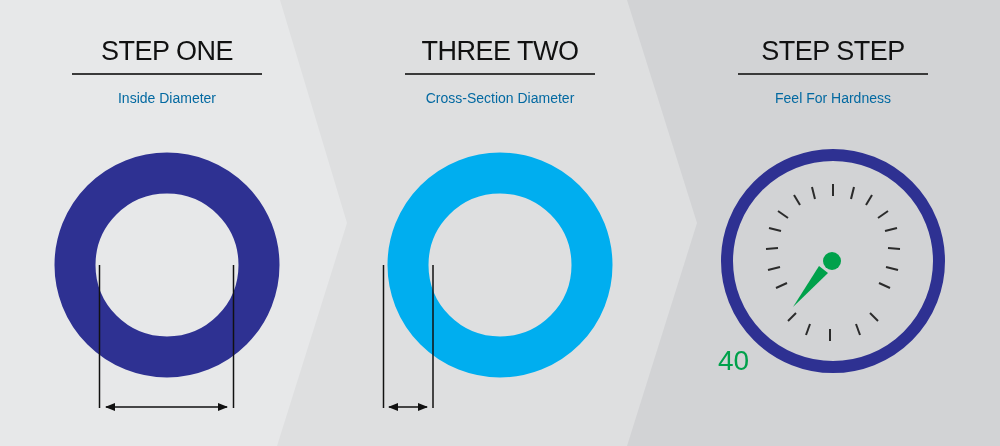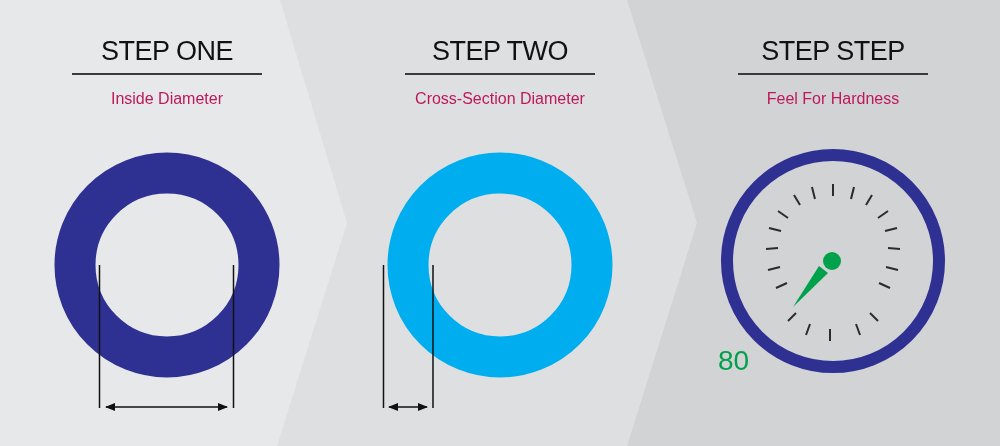--- a/index.html
+++ b/index.html
@@ -2,42 +2,42 @@
 <html><head>
 <meta charset="utf-8">
 <style>
   html,body{margin:0;padding:0;}
   body{width:1000px;height:446px;overflow:hidden;background:#e7e8e9;font-family:"Liberation Sans",sans-serif;}
   .stage{position:relative;width:820px;height:446px;}
   .bg{position:absolute;left:0;top:0;}
   .step{position:absolute;top:0;width:260px;text-align:center;}
   .step-title{position:absolute;top:36px;left:0;width:100%;font-size:27px;color:#111;letter-spacing:-0.5px;}
   .step-rule{position:absolute;top:73px;height:2px;background:#3a3a3a;}
-  .step-sub{position:absolute;top:90px;left:0;width:100%;font-size:16px;color:#be185d;}
+  .step-sub{position:absolute;top:90px;left:0;width:100%;font-size:14px;color:#0369a1;}
   .art{position:absolute;left:0;top:0;}
 </style>
 </head>
 <body>
 
 <div class="stage">
 
   <svg class="bg" width="1000" height="446" viewBox="0 0 1000 446">
     <rect x="0" y="0" width="1000" height="446" fill="#e7e8e9"></rect>
     <polygon points="280,0 1000,0 1000,446 277,446 347,223" fill="#dedfe0"></polygon>
     <polygon points="627,0 1000,0 1000,446 627,446 697,223" fill="#d2d3d5"></polygon>
   </svg>
 
   <div class="step" style="left:37px;">
     <div class="step-title">STEP ONE</div>
     <div class="step-rule" style="left:35px;width:190px;"></div>
     <div class="step-sub">Inside Diameter</div>
   </div>
 
   <div class="step" style="left:370px;">
-    <div class="step-title">STEP TWO</div>
+    <div class="step-title">THREE TWO</div>
     <div class="step-rule" style="left:35px;width:190px;"></div>
     <div class="step-sub">Cross-Section Diameter</div>
   </div>
 
   <div class="step" style="left:703px;">
     <div class="step-title">STEP STEP</div>
     <div class="step-rule" style="left:35px;width:190px;"></div>
     <div class="step-sub">Feel For Hardness</div>
   </div>
 
@@ -84,15 +84,15 @@
         <line x1="878" y1="321" x2="870" y2="313"></line>
         <line x1="806" y1="335" x2="810" y2="324"></line>
         <line x1="860" y1="335" x2="856" y2="324"></line>
         <line x1="830" y1="341" x2="830" y2="329"></line>
       </g>
       <polygon points="793,307 819,266 828,273" fill="#00a14b"></polygon>
       <circle cx="832" cy="261" r="9" fill="#00a14b"></circle>
     </g>
   </svg>
 
-  <div style="position:absolute;left:718px;top:345px;font-size:28px;color:#00a14b;">80</div>
+  <div style="position:absolute;left:718px;top:345px;font-size:28px;color:#00a14b;">40</div>
 
 </div>
 
 </body></html>

